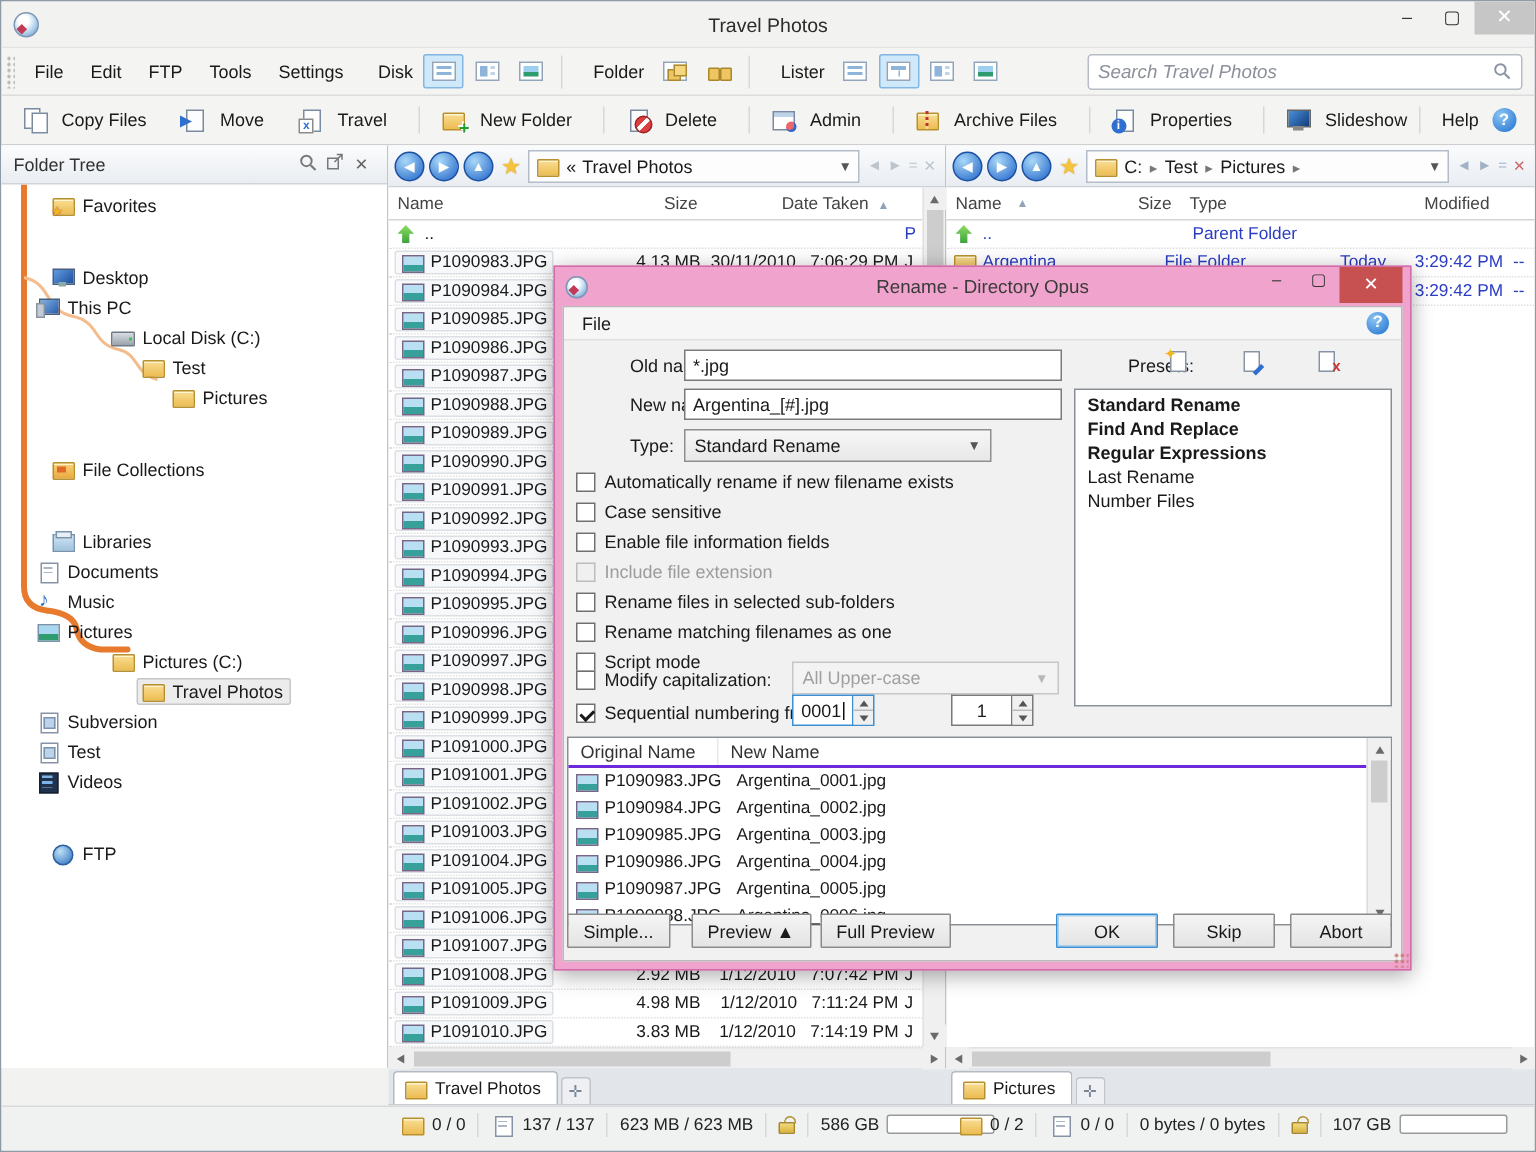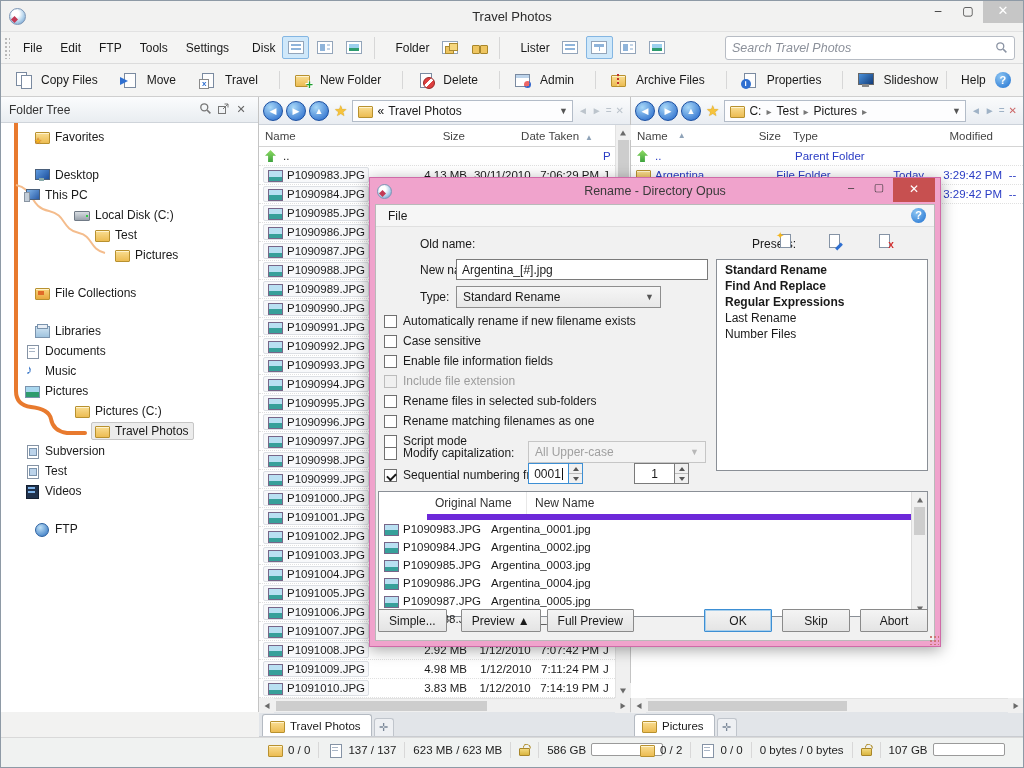--- a/index.html
+++ b/index.html
@@ -72,21 +72,21 @@
   .treepanel { width:258px; flex:0 0 auto; border-right:1px solid #c4c4c4; display:flex; flex-direction:column; background:#fff; }
   .tp-head { height:26px; flex:0 0 auto; background:linear-gradient(#fbfcfd,#e9edf1); border-bottom:1px solid #cfd4da; display:flex; align-items:center; padding:0 8px; color:#333; }
   .tp-head .t { flex:1; }
   .tp-ic { width:18px; text-align:center; color:#666; font-size:11px; }
   .tree { position:relative; flex:1; overflow:hidden; padding-top:4px; }
   .tline { position:absolute; left:0; top:0; pointer-events:none; }
   .titem { height:20px; display:flex; align-items:center; position:relative; }
   .tbox { display:inline-flex; align-items:center; gap:5px; padding:1px 4px 1px 2px; border:1px solid transparent; border-radius:2px; }
   .titem.sel .tbox { background:#ececec; border-color:#c6c6c6; }
   .ind0 { padding-left:30px; } .ind1 { padding-left:20px; } .ind2 { padding-left:70px; } .ind3 { padding-left:90px; } .ind4 { padding-left:110px; }
-  .gap { margin-top:18px;align-items:center; }
+  .gap { margin-top:28px;align-items:center; }
   .tic { width:16px; height:14px; position:relative; display:inline-block; flex:0 0 auto; }
   .tic::before { content:""; position:absolute; }
   .i-fold::before, .i-fav::before, .i-coll::before { left:1px; top:2px; width:13px; height:10px; background:linear-gradient(#f9dd92,#ecbc52); border:1px solid #b8912f; border-radius:1px; box-shadow:inset 0 1px 0 #fff3cd; }
   .i-fav::after { content:"★"; position:absolute; left:0px; bottom:-2px; color:#f2b51e; font-size:9px; text-shadow:0 0 1px #936; }
   .i-coll::before { background:linear-gradient(#f9d27a,#e8a93e); }
   .i-coll::after { content:""; position:absolute; left:4px; top:5px; width:6px; height:4px; background:#e06a28; }
   .i-desktop::before { left:1px; top:1px; width:13px; height:9px; background:linear-gradient(135deg,#5e9be0,#1d4f9c); border:1px solid #4a5f7a; }
   .i-desktop::after { content:""; position:absolute; left:5px; top:10px; width:5px; height:3px; background:#8aa; }
   .i-pc::before { left:2px; top:1px; width:12px; height:9px; background:linear-gradient(135deg,#7fb3e8,#2a5ca8); border:1px solid #4a5f7a; }
   .i-pc::after { content:""; position:absolute; left:0px; top:4px; width:4px; height:8px; background:#c3cdd8; border:1px solid #8a95a2; }
@@ -214,21 +214,21 @@
   .spin .caret::after { content:""; border-left:1px solid #111; margin-left:1px; height:12px; display:inline-block; vertical-align:middle; }
   .spin .btns { width:15px; display:flex; flex-direction:column; border:1px solid #7a7a7a; }
   .spin.focus .btns { border-color:#3d8fd4; }
   .spin .sb { flex:1; background:#f0f0f0; position:relative; }
   .spin .sb:first-child { border-bottom:1px solid #bbb; }
   .spin .sb::after { content:""; position:absolute; left:50%; top:50%; transform:translate(-50%,-50%); }
   .spin .sb.u::after { border-left:3px solid transparent; border-right:3px solid transparent; border-bottom:4px solid #555; }
   .spin .sb.d::after { border-left:3px solid transparent; border-right:3px solid transparent; border-top:4px solid #555; }
   .preview { background:#fff; border:1px solid #8a8f96; display:flex; }
   .pv-cols { flex:1; min-width:0; }
-  .pv-head { height:28px; display:flex; align-items:center; border-bottom:6px solid #6d28d9; color:#333;margin-left:48px; }
+  .pv-head { height:20px; display:flex; align-items:center; border-bottom:2px solid #6d28d9; color:#333; }
   .pv-head .c1 { width:100px; padding-left:8px; border-right:1px solid #e8e8e8; height:100%; display:flex; align-items:center; }
   .pv-head .c2 { padding-left:8px; }
   .pv-row { height:18px; display:flex; align-items:center; font-size:11.5px; }
   .pv-row .ric { margin-left:4px; }
   .pv-row .c1 { width:80px; padding-left:4px; }
   .pv-row .c2 { padding-left:12px; }
   .pv-scroll { width:16px; flex:0 0 auto; background:#f0f0f0; border-left:1px solid #dcdcdc; display:flex; flex-direction:column; }
   .pv-scroll .vthumb { height:28px; top:0; }
   .btnrow { position:absolute; left:2px; right:6px; bottom:8px; display:flex; align-items:center; gap:14px; }
   .btn { height:23px; min-width:68px; padding:0 10px; background:linear-gradient(#f4f4f4,#e4e4e4); border:1px solid #8a8a8a; display:inline-flex; align-items:center; justify-content:center; font-size:12px; border-radius:1px; }
@@ -1027,20 +1027,23 @@
       </span>
     </div>
     <div class="dlg-inner">
       <div class="dlg-menu">
         <span class="menu-item" style="padding:2px 4px;">File</span>
         <span class="qicon"></span>
       </div>
       <div class="dlg-body">
 
         <span class="abs lbl" style="left:8px;top:10px;">Old name:</span>
+        <span class="abs tinput" style="left:80px;top:6px;width:252px;">
+            <span>*.jpg</span>
+          </span>
 
         <span class="abs lbl" style="left:340px;top:10px;">Presets:</span>
         <span class="abs pic pic-new" style="left:400px;top:5px;"></span>
         <span class="abs pic pic-edit" style="left:426px;top:5px;"></span>
         <span class="abs pic pic-del" style="left:452px;top:5px;"></span>
 
         <span class="abs lbl" style="left:8px;top:36px;">New name:</span>
         <span class="abs tinput" style="left:80px;top:32px;width:252px;">
             <span>Argentina_[#].jpg</span>
           </span>

